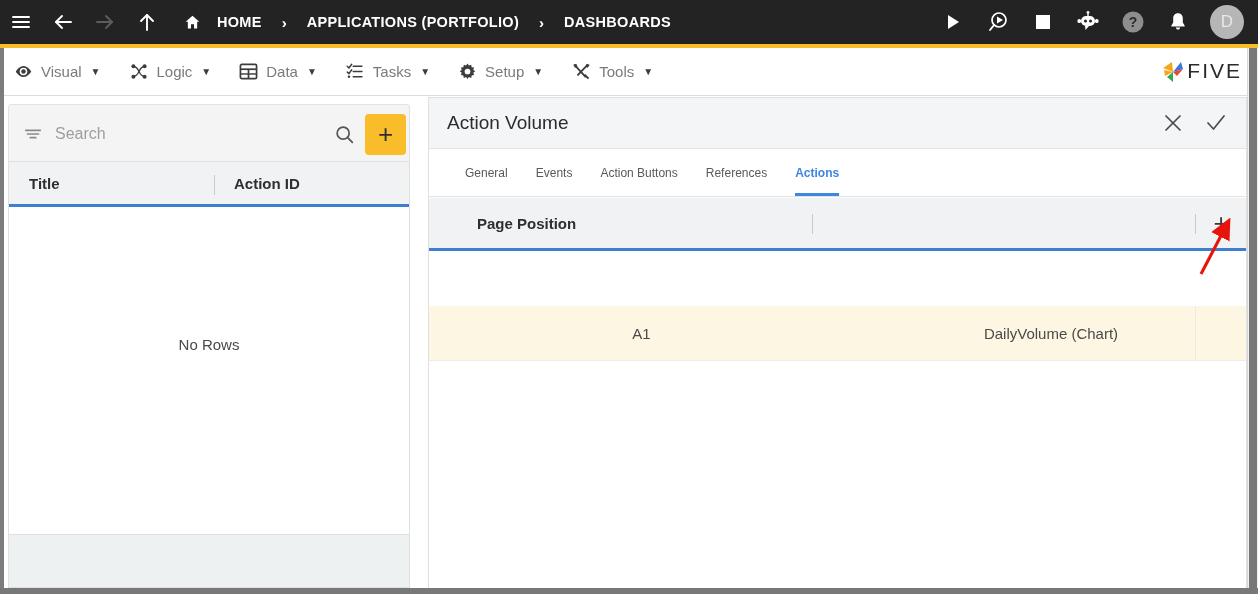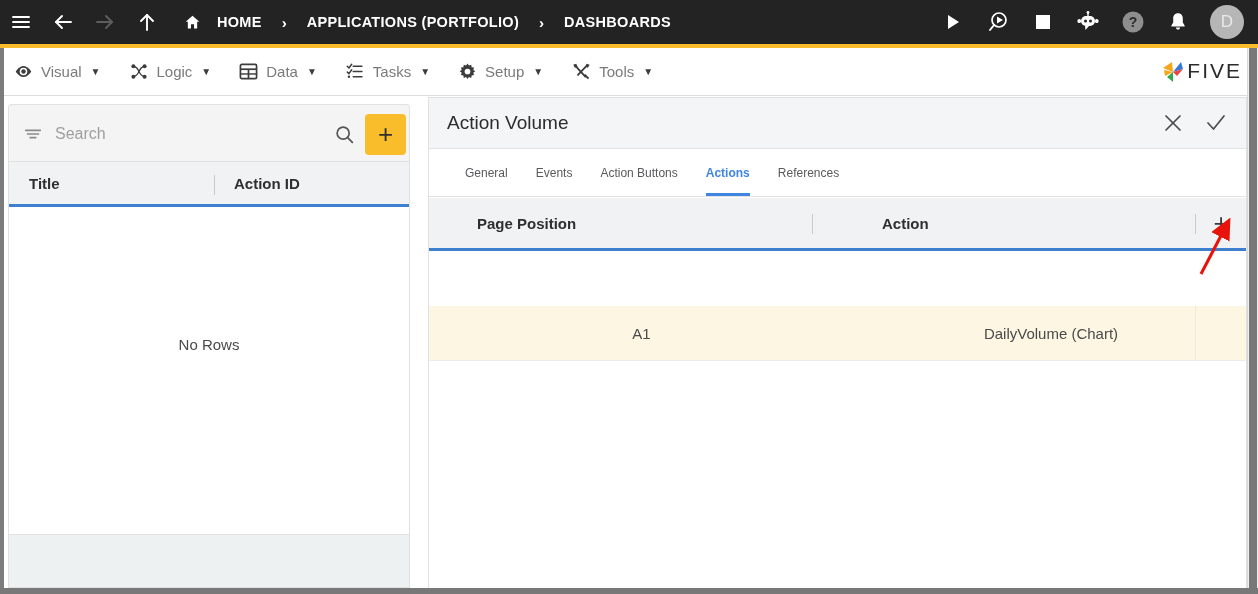--- a/index.html
+++ b/index.html
@@ -460,29 +460,28 @@
               <polyline points="4,12 9.5,18 20,5" fill="none" stroke="currentColor" stroke-width="1.7" stroke-linecap="round" stroke-linejoin="round"></polyline>
             </svg>
         </span>
       </div>
     </div>
 
     <div class="tabs">
       <div class="tab">General</div>
       <div class="tab">Events</div>
       <div class="tab">Action Buttons</div>
+      <div class="tab">References</div>
       <div class="tab active">Actions</div>
-      <div class="tab">References</div>
     </div>
 
     <div class="rgrid">
       <div class="rgrid-head">
         <div class="col rcol-1">Page Position</div>
         <div class="vsep-a"></div>
-        <div class="col rcol-2">Action</div>
         <div class="vsep-b"></div>
         <div class="rgrid-plus">+</div>
       </div>
       <div class="rgrid-rest">
         <div class="rrow">
           <div class="cell rcol-1">A1</div>
           <div class="cell rcol-2">DailyVolume (Chart)</div>
           <div class="vsep-end"></div>
         </div>
       </div>

